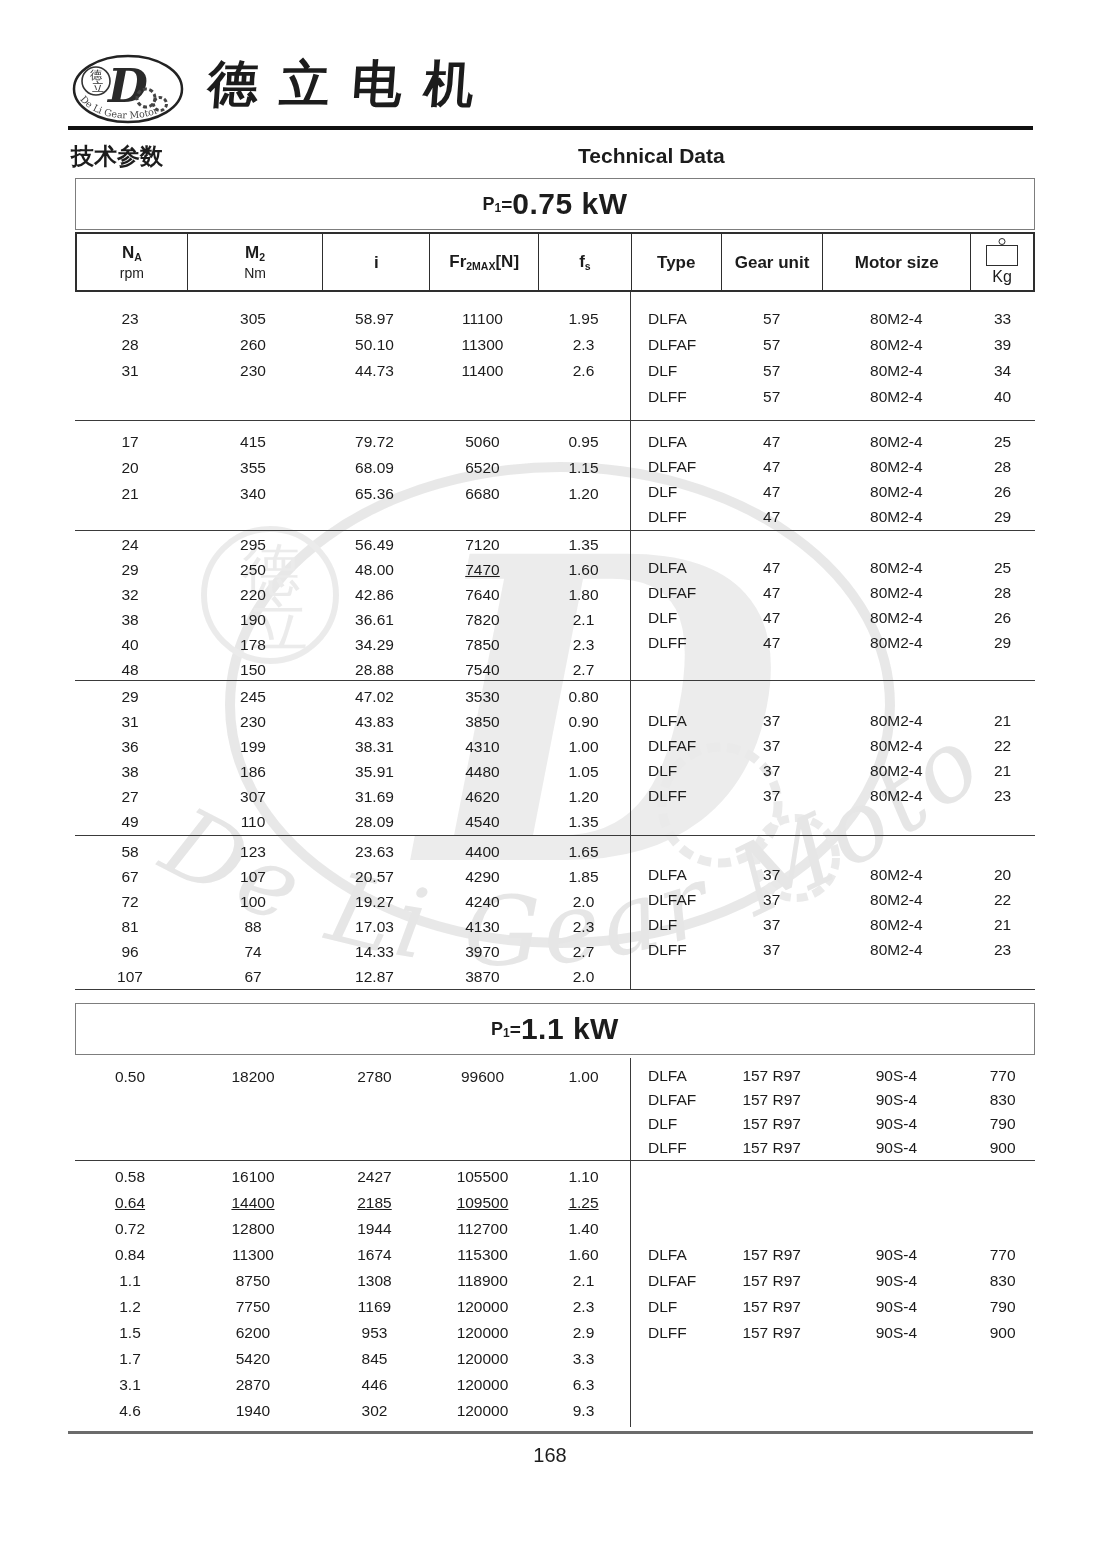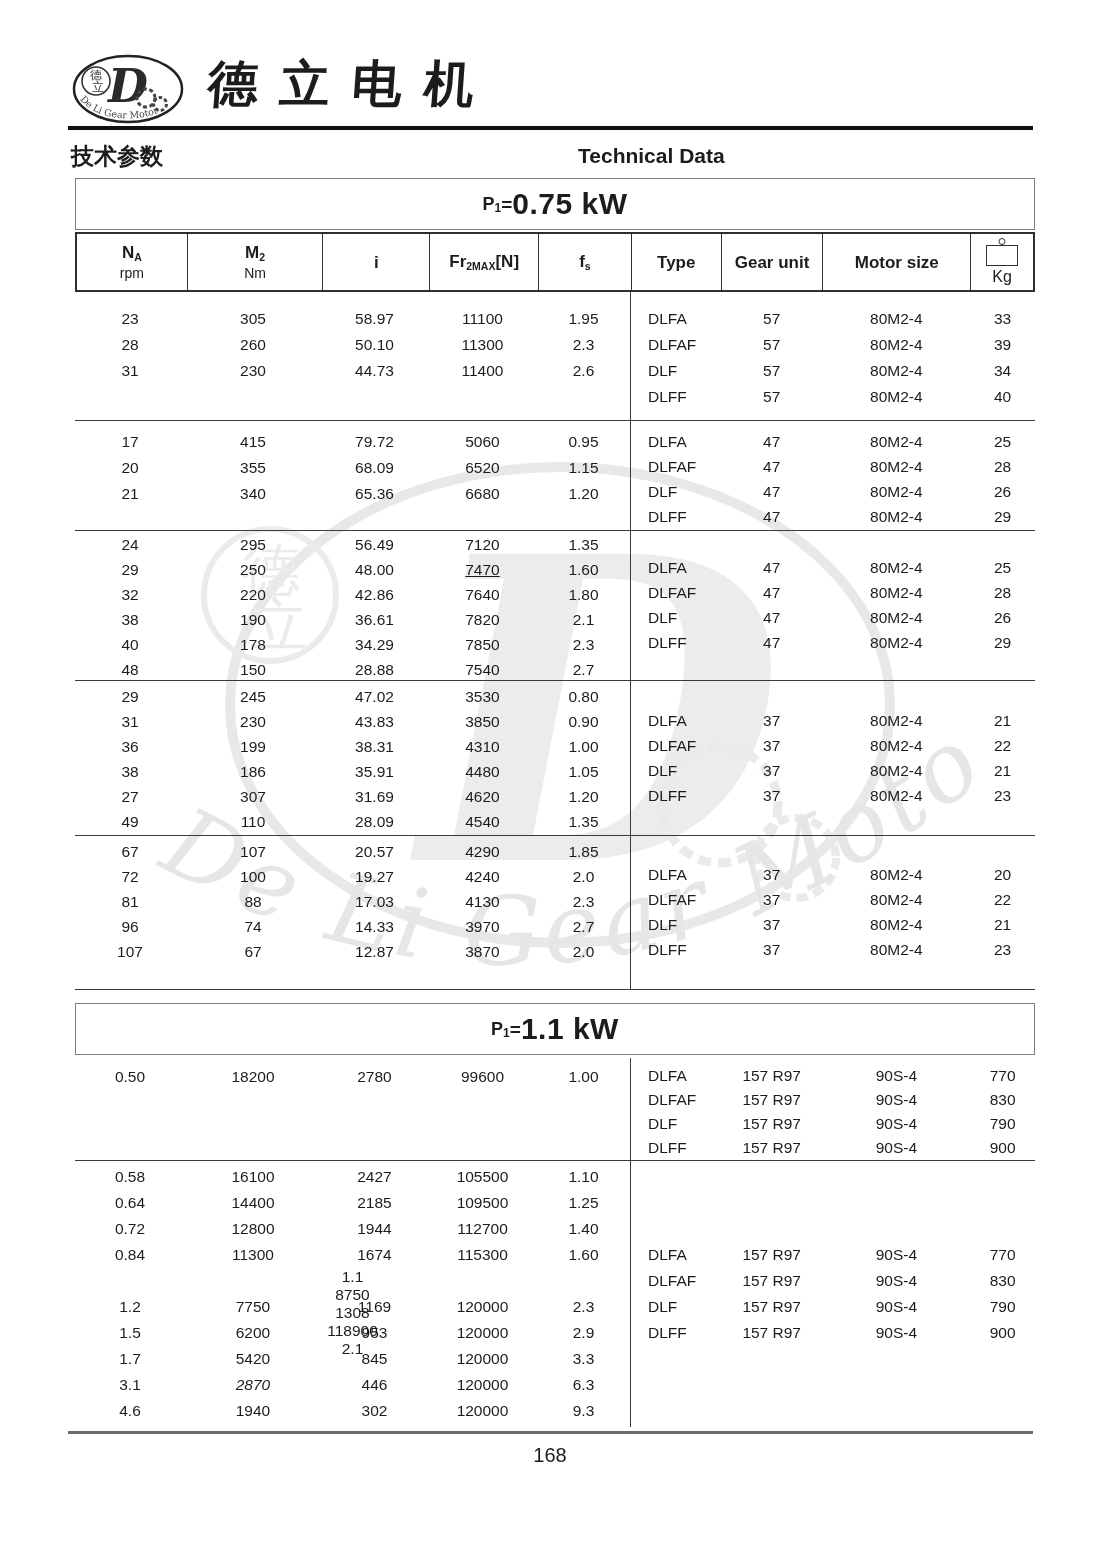--- a/index.html
+++ b/index.html
@@ -384,20 +384,27 @@
                 <div class="cell tname" style="width: 90px;">DLFF</div>
                 <div class="cell" style="width: 102px;">37</div>
                 <div class="cell" style="width: 148px;">80M2-4</div>
                 <div class="cell" style="width: 65px;">23</div>
               </div>
             </div>
           </div>
           <div class="block sep bend" style="height: 155px;">
             <div class="bleft" style="padding-top: 3px;">
               <div class="drow" style="height: 25px;">
+                <div class="cell" style="width: 110px;">58</div>
+                <div class="cell" style="width: 136px;">123</div>
+                <div class="cell" style="width: 107px;">23.63</div>
+                <div class="cell" style="width: 109px;">4400</div>
+                <div class="cell" style="width: 93px;">1.65</div>
+              </div>
+              <div class="drow" style="height: 25px;">
                 <div class="cell" style="width: 110px;">67</div>
                 <div class="cell" style="width: 136px;">107</div>
                 <div class="cell" style="width: 107px;">20.57</div>
                 <div class="cell" style="width: 109px;">4290</div>
                 <div class="cell" style="width: 93px;">1.85</div>
               </div>
               <div class="drow" style="height: 25px;">
                 <div class="cell" style="width: 110px;">72</div>
                 <div class="cell" style="width: 136px;">100</div>
                 <div class="cell" style="width: 107px;">19.27</div>
@@ -502,42 +509,42 @@
           </div>
           <div class="block sep" style="height: 267px;">
             <div class="bleft" style="padding-top: 3px;">
               <div class="drow" style="height: 26px;">
                 <div class="cell" style="width: 110px;">0.58</div>
                 <div class="cell" style="width: 136px;">16100</div>
                 <div class="cell" style="width: 107px;">2427</div>
                 <div class="cell" style="width: 109px;">105500</div>
                 <div class="cell" style="width: 93px;">1.10</div>
               </div>
-              <div class="drow" style="height: 26px;">
+              <div class="drow" style="height: 26px; text-decoration: underline;">
                 <div class="cell" style="width: 110px;">0.64</div>
                 <div class="cell" style="width: 136px;">14400</div>
                 <div class="cell" style="width: 107px;">2185</div>
                 <div class="cell" style="width: 109px;">109500</div>
                 <div class="cell" style="width: 93px;">1.25</div>
               </div>
               <div class="drow" style="height: 26px;">
                 <div class="cell" style="width: 110px;">0.72</div>
                 <div class="cell" style="width: 136px;">12800</div>
                 <div class="cell" style="width: 107px;">1944</div>
                 <div class="cell" style="width: 109px;">112700</div>
                 <div class="cell" style="width: 93px;">1.40</div>
               </div>
               <div class="drow" style="height: 26px;">
                 <div class="cell" style="width: 110px;">0.84</div>
                 <div class="cell" style="width: 136px;">11300</div>
                 <div class="cell" style="width: 107px;">1674</div>
                 <div class="cell" style="width: 109px;">115300</div>
                 <div class="cell" style="width: 93px;">1.60</div>
               </div>
-              <div class="drow" style="height: 26px; flex-direction: column;">
+              <div class="drow" style="height: 26px;">
                 <div class="cell" style="width: 110px;">1.1</div>
                 <div class="cell" style="width: 136px;">8750</div>
                 <div class="cell" style="width: 107px;">1308</div>
                 <div class="cell" style="width: 109px;">118900</div>
                 <div class="cell" style="width: 93px;">2.1</div>
               </div>
               <div class="drow" style="height: 26px;">
                 <div class="cell" style="width: 110px;">1.2</div>
                 <div class="cell" style="width: 136px;">7750</div>
                 <div class="cell" style="width: 107px;">1169</div>
@@ -553,21 +560,21 @@
               </div>
               <div class="drow" style="height: 26px;">
                 <div class="cell" style="width: 110px;">1.7</div>
                 <div class="cell" style="width: 136px;">5420</div>
                 <div class="cell" style="width: 107px;">845</div>
                 <div class="cell" style="width: 109px;">120000</div>
                 <div class="cell" style="width: 93px;">3.3</div>
               </div>
               <div class="drow" style="height: 26px;">
                 <div class="cell" style="width: 110px;">3.1</div>
-                <div class="cell" style="width: 136px; font-style: italic;">2870</div>
+                <div class="cell" style="width: 136px;">2870</div>
                 <div class="cell" style="width: 107px;">446</div>
                 <div class="cell" style="width: 109px;">120000</div>
                 <div class="cell" style="width: 93px;">6.3</div>
               </div>
               <div class="drow" style="height: 26px;">
                 <div class="cell" style="width: 110px;">4.6</div>
                 <div class="cell" style="width: 136px;">1940</div>
                 <div class="cell" style="width: 107px;">302</div>
                 <div class="cell" style="width: 109px;">120000</div>
                 <div class="cell" style="width: 93px;">9.3</div>

